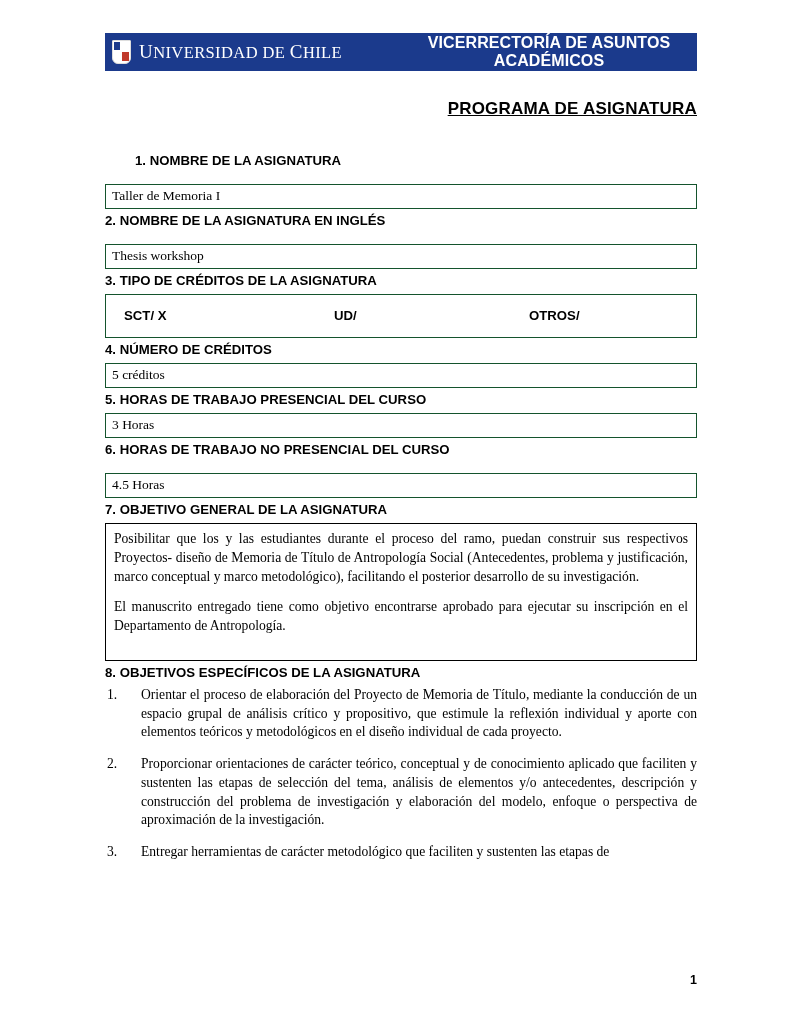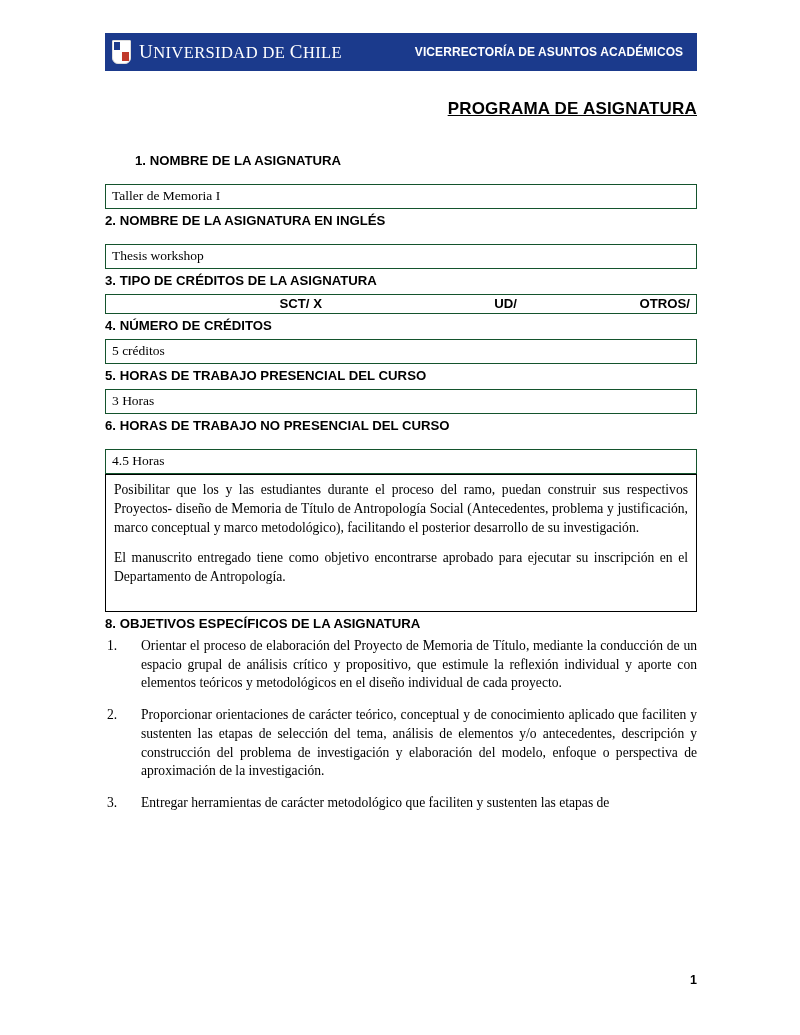--- a/index.html
+++ b/index.html
@@ -76,21 +76,21 @@
     letter-spacing: 0.4px;
     white-space: nowrap;
   }
   .uni-name .cap { font-size: 19px; }
   .banner-right {
     flex: 1;
     text-align: center;
     color: #ffffff;
     font-family: "Liberation Sans", sans-serif;
     font-weight: bold;
-    font-size: 12px;
+    font-size: 16px;
     letter-spacing: 0.1px;
     padding-right: 10px;
   }
 
   
   .doc-title {
     text-align: right;
     font-family: "Liberation Sans", sans-serif;
     font-weight: bold;
     font-size: 17px;
@@ -200,21 +200,21 @@
     <div class="doc-title">PROGRAMA DE ASIGNATURA</div>
 
     <div class="sec-heading indent num1">1.  NOMBRE DE LA ASIGNATURA</div>
     <div class="box">Taller de Memoria I</div>
 
     <div class="sec-heading">2. NOMBRE DE LA ASIGNATURA EN INGLÉS</div>
     <div class="spacer-10"></div>
     <div class="box">Thesis workshop</div>
 
     <div class="sec-heading">3. TIPO DE CRÉDITOS DE LA ASIGNATURA</div>
-    <div class="box" style="padding:0;text-align:right;">
+    <div class="box" style="padding:12px;">
       <div class="credits-row">
         <div class="c1">
           <span>SCT/</span>
           <span>X</span>
         </div>
         <div class="c2">
           <span>UD/</span>
           <span></span>
         </div>
         <div class="c3">
@@ -227,20 +227,21 @@
     <div class="sec-heading">4. NÚMERO DE CRÉDITOS</div>
     <div class="box">5 créditos</div>
 
     <div class="sec-heading">5. HORAS DE TRABAJO PRESENCIAL DEL CURSO</div>
     <div class="box">3 Horas</div>
 
     <div class="sec-heading">6. HORAS DE TRABAJO NO PRESENCIAL DEL CURSO</div>
     <div class="spacer-10"></div>
     <div class="box">4.5 Horas</div>
 
+    <div class="sec-heading">7. OBJETIVO GENERAL DE LA ASIGNATURA</div>
     <div class="obj-box">
       <p>Posibilitar que los y las estudiantes durante el proceso del ramo, puedan construir sus respectivos Proyectos- diseño de Memoria de Título de Antropología Social (Antecedentes, problema y justificación, marco conceptual y marco metodológico), facilitando el posterior desarrollo de su investigación.</p>
       <p>El manuscrito entregado tiene como objetivo encontrarse aprobado para ejecutar su inscripción en el Departamento de Antropología.</p>
     </div>
 
     <div class="sec-heading">8. OBJETIVOS ESPECÍFICOS DE LA ASIGNATURA</div>
     <ol class="spec-list">
       <li>
         <span class="marker">1.</span>
         <span>Orientar el proceso de elaboración del Proyecto de Memoria de Título, mediante la conducción de un espacio grupal de análisis crítico y propositivo, que estimule la reflexión individual y aporte con elementos teóricos y metodológicos en el diseño individual de cada proyecto.</span>

